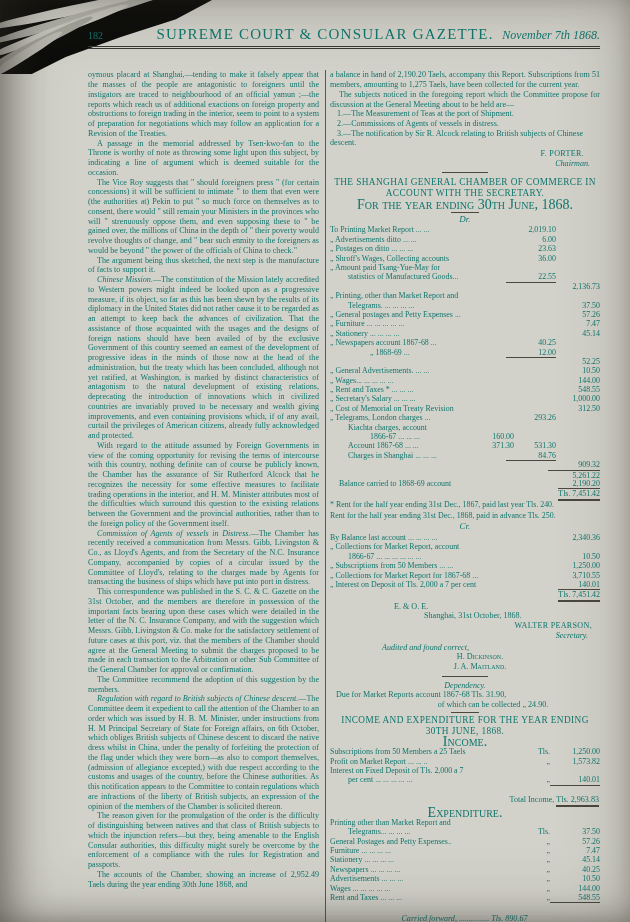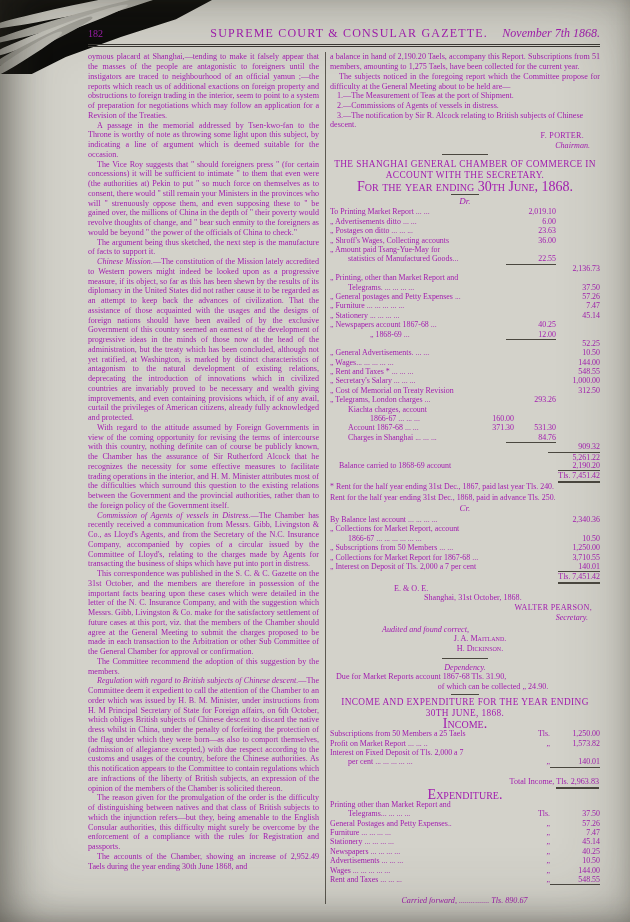--- a/index.html
+++ b/index.html
@@ -1,37 +1,37 @@
 <!DOCTYPE html>
 <html><head>
 <meta charset="utf-8">
 <style>
   html,body{margin:0;padding:0;background:#888;}
   .page{width:630px;height:922px;position:relative;background:#d3d2ca;overflow:hidden;
-        font-family:"Liberation Serif","DejaVu Serif",serif;color:#a21caf;}
+        font-family:"Liberation Serif","DejaVu Serif",serif;color:#0f766e;}
   .vignette{position:absolute;inset:0;pointer-events:none;z-index:6;
     box-shadow:inset 0 0 70px rgba(60,55,45,.30), inset 28px 0 38px -18px rgba(40,38,32,.45),
                inset -14px 0 24px -14px rgba(60,55,45,.22), inset 0 -18px 30px -18px rgba(40,38,32,.30);}
   .corner{position:absolute;top:0;left:0;width:212px;height:74px;background:#0c0c0a;z-index:2;overflow:hidden;
     clip-path:polygon(0 0,100% 0,83% 26%,57% 50%,31% 77%,15% 100%,0 100%);}
   .strip{position:absolute;border-radius:40% 60% 30% 50%;}
   .s1{top:1px;left:-14px;width:215px;height:10px;transform:rotate(-12deg);background:#cfcec6;}
   .s2{top:14px;left:-14px;width:180px;height:9px;transform:rotate(-16deg);background:#b3b2aa;}
   .s3{top:26px;left:-16px;width:148px;height:9px;transform:rotate(-21deg);background:#c9c8c0;}
   .s4{top:38px;left:-18px;width:116px;height:9px;transform:rotate(-27deg);background:#a6a59d;}
   .s5{top:50px;left:-18px;width:86px;height:9px;transform:rotate(-33deg);background:#bcbbb3;}
 
   .content{position:absolute;left:88px;top:26px;width:512px;z-index:3;}
   .masthead{display:flex;align-items:baseline;}
   .m-num{width:72px;font-size:10px;}
-  .m-title{flex:1;text-align:right;font-size:12px;letter-spacing:1.2px;white-space:nowrap;}
+  .m-title{flex:1;text-align:left;font-size:15px;letter-spacing:1.2px;white-space:nowrap;}
   .m-date{width:112px;text-align:right;font-style:italic;font-size:12px;white-space:nowrap;}
   .rule2{margin-top:3px;border-top:1.4px solid #3a3833;border-bottom:0.8px solid #3a3833;height:1.4px;}
 
-  .cols{display:flex;margin-top:5px;height:852px;overflow:hidden;}
+  .cols{display:flex;margin-top:21px;height:852px;overflow:hidden;}
   .col-left{width:231px;font-size:8.1px;line-height:9.75px;text-align:justify;}
   .vdiv{width:1px;background:#5a574f;margin:0 4px 0 6px;}
   .col-right{flex:1;font-size:8.1px;line-height:9.7px;}
 
   p{margin:0;}
   .para{text-align:justify;}
   .ind{text-indent:9px;}
   .lead{font-style:italic;}
   .agenda-item{text-indent:7px;text-align:left;}
   .sig-name{text-align:right;padding-right:16px;letter-spacing:.3px;margin-top:1px;}
@@ -120,21 +120,21 @@
           <p class="para ind"><span class="lead"></span><span>The accounts of the Chamber, showing an increase of 2,952.49 Taels during the year ending 30th June 1868, and</span></p>
 
       </div>
 
       <div class="vdiv"></div>
 
       <div class="col-right">
 
           <p class="para "><span class="lead"></span><span>a balance in hand of 2,190.20 Taels, accompany this Report.  Subscriptions from 51 members, amounting to 1,275 Taels, have been collected for the current year.</span></p>
 
-          <p class="para ind"><span class="lead"></span><span>The subjects noticed in the foregoing report which the Committee propose for difficulty at the General Meeting about to be held are—</span></p>
+          <p class="para ind"><span class="lead"></span><span>The subjects noticed in the foregoing report which the Committee propose for discussion at the General Meeting about to be held are—</span></p>
 
           <p class="agenda-item">1.—The Measurement of Teas at the port of Shipment.</p>
 
           <p class="agenda-item">2.—Commissions of Agents of vessels in distress.</p>
 
           <p class="agenda-item">3.—The notification by Sir R. Alcock relating to British subjects of Chinese descent.</p>
 
         <p class="sig-name">F. PORTER.</p>
         <p class="sig-title">Chairman.</p>
 
@@ -409,22 +409,22 @@
               <span class="amt a3">Tls. 7,451.42</span>
             </div>
 
         </div>
 
         <p class="so-eoe">E. &amp; O. E.</p>
         <p class="so-pd">Shanghai, 31st October, 1868.</p>
         <p class="so-name">WALTER PEARSON,</p>
         <p class="so-sec">Secretary.</p>
         <p class="so-audit">Audited and found correct,</p>
+        <p class="so-aud">H. Dickinson.</p>
         <p class="so-aud">J. A. Maitland.</p>
-        <p class="so-aud">H. Dickinson.</p>
 
         <div class="sep"></div>
 
         <p class="dep-h">Dependency.</p>
         <p class="dep-1">Due for Market Reports account 1867-68 Tls. 31.90,</p>
         <p class="dep-2">of which can be collected   „   24.90.</p>
 
         <div class="sep sm"></div>
 
         <div class="chead">INCOME AND EXPENDITURE FOR THE YEAR ENDING 30TH JUNE, 1868.</div>

